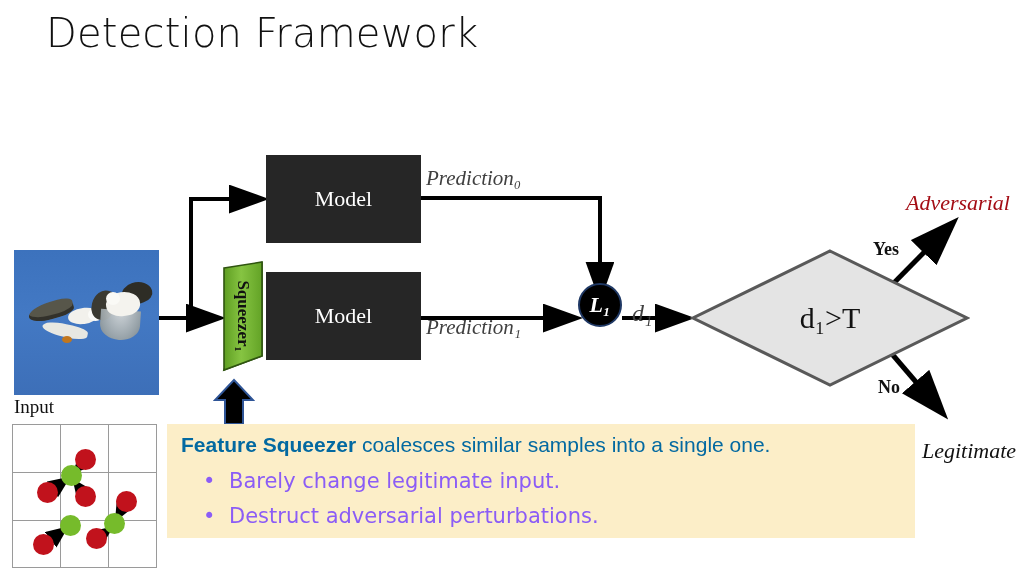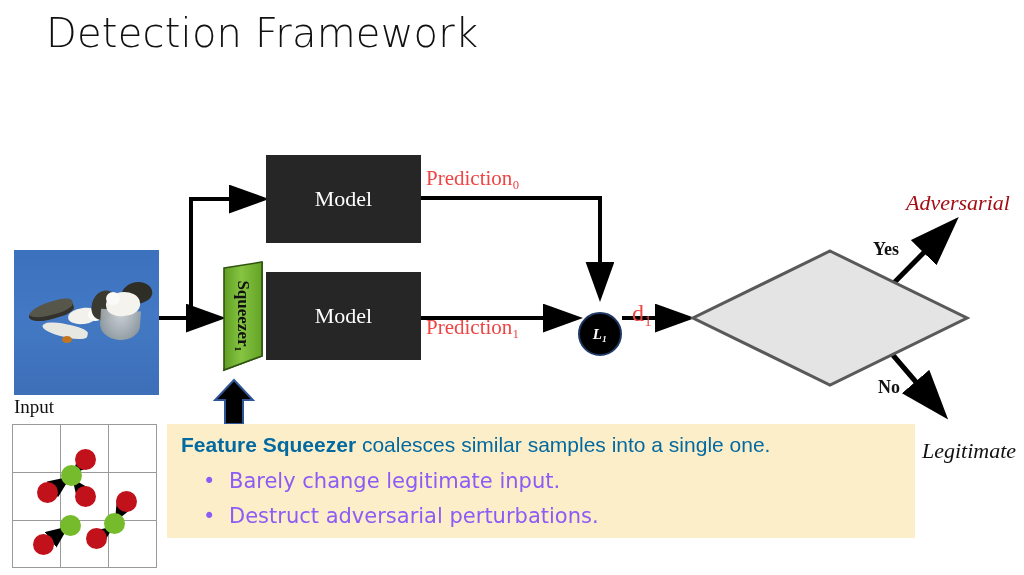--- a/index.html
+++ b/index.html
@@ -185,35 +185,35 @@
     font-family: "Liberation Serif", serif;
     font-weight: bold;
     font-size: 17px;
     color: #111111;
   }
 
   
   #l1-node {
     position: absolute;
     left: 578px;
-    top: 312px;
+    top: 283px;
     width: 44px;
     height: 44px;
     border-radius: 50%;
     background: #000000;
     border: 2px solid #1f3864;
     box-sizing: border-box;
     display: flex;
     align-items: center;
     justify-content: center;
     color: #ffffff;
     font-family: "Liberation Serif", serif;
     font-style: italic;
     font-weight: bold;
-    font-size: 15px;
+    font-size: 22px;
   }
 
   
   #decision-diamond {
     position: absolute;
     left: 690px;
     top: 248px;
     width: 280px;
     height: 140px;
   }
@@ -229,22 +229,23 @@
     font-family: "Liberation Serif", serif;
     font-size: 30px;
     color: #111111;
     pointer-events: none;
   }
 
   
   .edge-label {
     position: absolute;
     font-family: "Liberation Serif", serif;
+    font-style: italic;
     font-size: 21px;
-    color: #ef4444;
+    color: #404040;
     white-space: nowrap;
     text-align: center;
   }
   #label-prediction0 { left: 426px; top: 166px; }
   #label-prediction1 { left: 426px; top: 315px; }
   #label-d1 { left: 632px; top: 272px; font-size: 24px; margin-top: 28px; }
 
   .branch-label {
     position: absolute;
     font-family: "Liberation Serif", serif;
@@ -438,20 +439,23 @@
     <span>Squeezer₁</span>
   </div>
 
   <div id="l1-node">
     <span>L₁</span>
   </div>
 
   <svg id="decision-diamond" viewBox="0 0 280 140" preserveAspectRatio="none">
     <polygon points="140,3 277,70 140,137 3,70" fill="#e4e4e4" stroke="#595959" stroke-width="3"></polygon>
   </svg>
+  <div id="decision-label">
+    <span>d₁&gt;T</span>
+  </div>
 
   <div class="edge-label" id="label-prediction0">Prediction₀</div>
   <div class="edge-label" id="label-prediction1">Prediction₁</div>
   <div class="edge-label" id="label-d1">d₁</div>
 
   <div class="branch-label" id="label-yes">Yes</div>
   <div class="branch-label" id="label-no">No</div>
 
   <div id="label-adversarial">Adversarial</div>
   <div id="label-legitimate">Legitimate</div>

